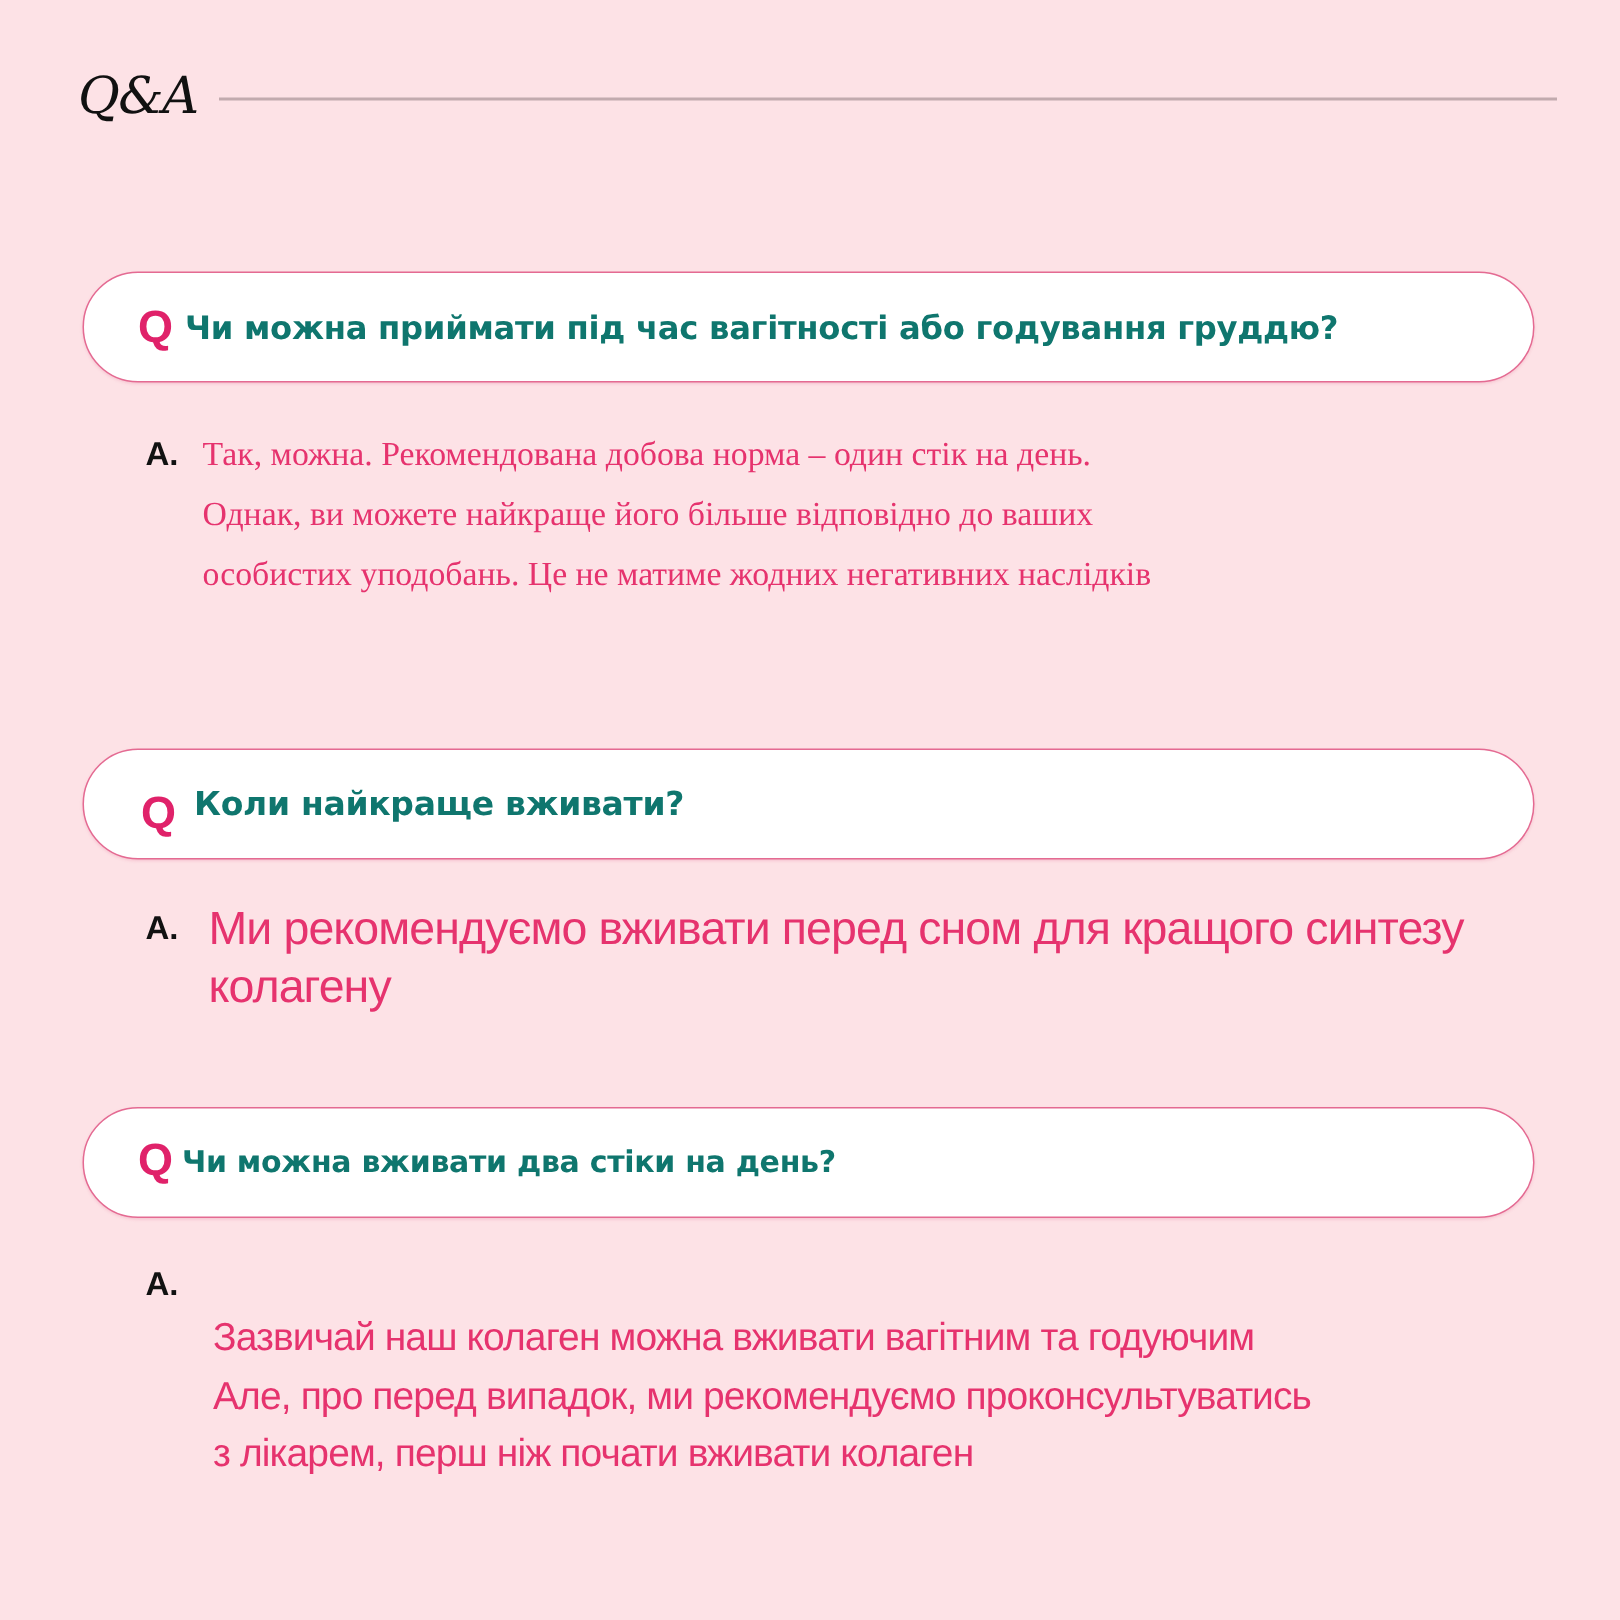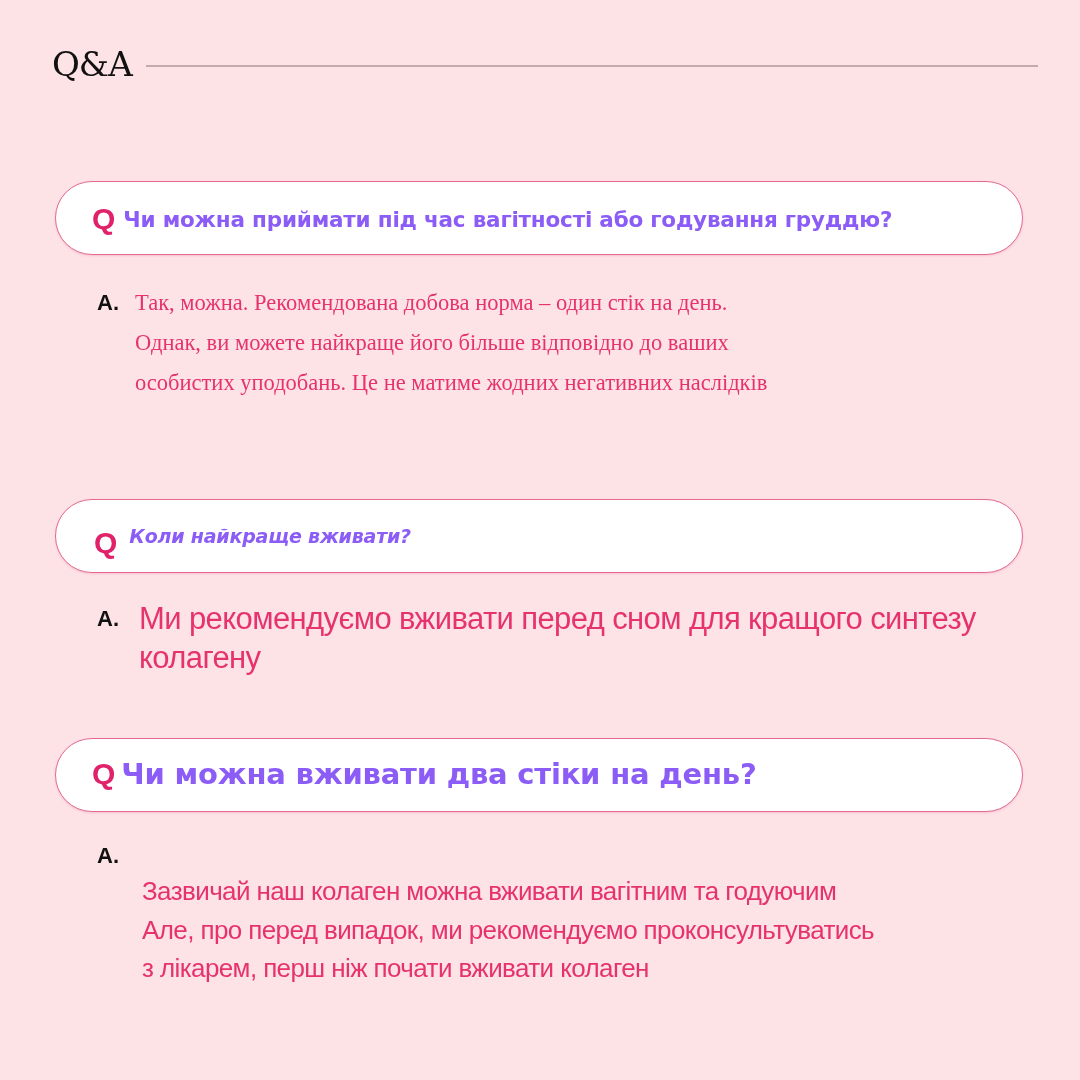--- a/index.html
+++ b/index.html
@@ -18,20 +18,21 @@
       position: absolute;
       left: 52px;
       top: 42px;
       width: 986px;
       height: 44px;
       display: flex;
       align-items: center;
     }
     .header-title {
       font-family: "DejaVu Serif", serif;
+      font-style: italic;
       font-size: 34px;
       color: #111111;
       letter-spacing: -1px;
       line-height: 1;
     }
     .header-line {
       flex: 1;
       height: 2px;
       background: #c2aaae;
       margin-left: 14px;
@@ -66,21 +67,21 @@
       font-weight: bold;
       font-size: 30px;
       color: #e0226a;
       margin-right: 8px;
       line-height: 1;
     }
     .q-text {
       font-family: "DejaVu Sans", sans-serif;
       font-weight: bold;
       font-size: 22px;
-      color: #8b5cf6;
+      color: #0f766e;
       letter-spacing: -0.2px;
       white-space: nowrap;
     }
     .a-block {
       position: absolute;
       left: 42px;
     }
     .a-mark {
       position: absolute;
       left: 0;
@@ -133,37 +134,37 @@
       <span class="line">Однак, ви можете найкраще його більше відповідно до ваших</span>
       <span class="line">особистих уподобань. Це не матиме жодних негативних наслідків</span>
     </div>
   </div>
 </div>
 
 <div class="qa" style="top:499px;">
   <div class="q-pill">
     <div class="q-row" style="left:38px; top:3px;">
       <span class="q-mark" style="margin-right:12px; margin-top:6px;">Q</span>
-      <span class="q-text" style="font-size:19px; margin-top:-8px;font-style:italic;">Коли найкраще вживати?</span>
+      <span class="q-text" style="font-size:22px; margin-top:-8px;">Коли найкраще вживати?</span>
     </div>
   </div>
   <div class="a-block" style="top:100px;">
     <span class="a-mark">A.</span>
     <div class="a-text narrow" style="left:42px; line-height:39px; font-size:31px;">
       <span class="line">Ми рекомендуємо вживати перед сном для кращого синтезу</span>
       <span class="line">колагену</span>
     </div>
   </div>
 </div>
 
 <div class="qa" style="top:738px;">
   <div class="q-pill">
     <div class="q-row" style="left:36px; top:-2px;">
       <span class="q-mark" style="margin-right:6px;">Q</span>
-      <span class="q-text" style="font-size:29px;">Чи можна вживати два стіки на день?</span>
+      <span class="q-text" style="font-size:20px;">Чи можна вживати два стіки на день?</span>
     </div>
   </div>
   <div class="a-block" style="top:102px;">
     <span class="a-mark" style="line-height:32px;">A.</span>
     <div class="a-text narrow" style="left:45px; top:4px; font-size:26px; line-height:38.5px;margin-top:28px;">
       <span class="line">Зазвичай наш колаген можна вживати вагітним та годуючим</span>
       <span class="line">Але, про перед випадок, ми рекомендуємо проконсультуватись</span>
       <span class="line">з лікарем, перш ніж почати вживати колаген</span>
     </div>
   </div>

